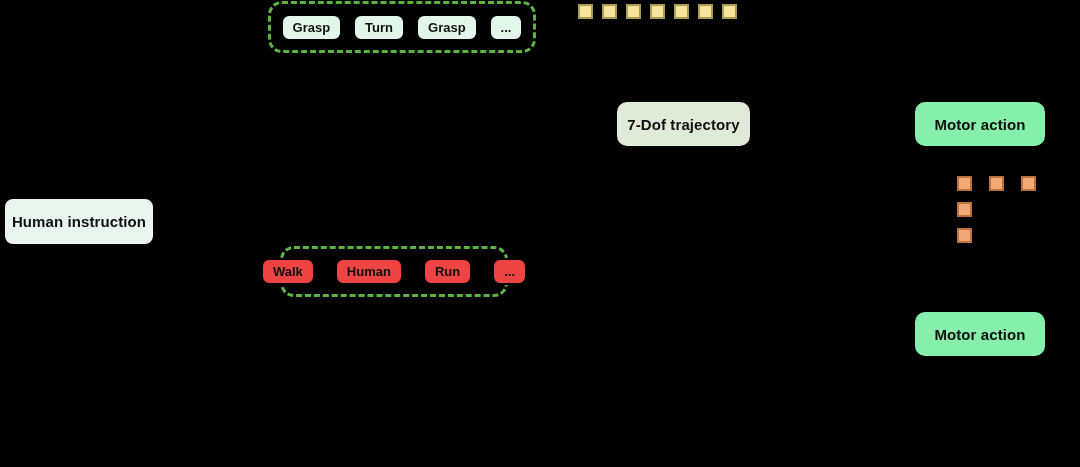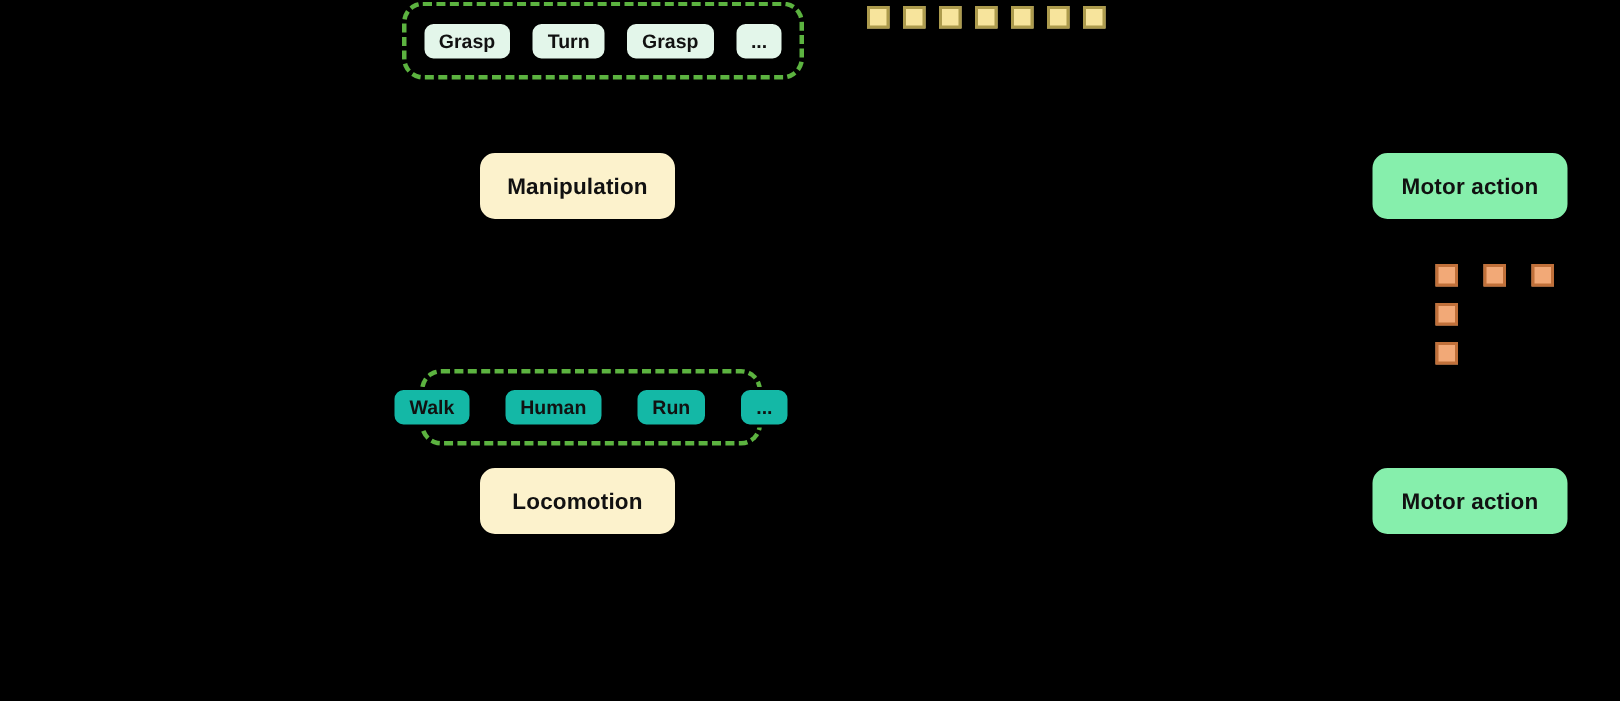--- a/index.html
+++ b/index.html
@@ -50,21 +50,21 @@
     box-sizing: border-box;
     border: 2px solid #000000;
     border-radius: 8px;
     padding: 4px 10px;
     font-weight: bold;
     font-size: 13px;
     color: #111111;
     white-space: nowrap;
   }
   .chip-mint { background: #E3F6EA; }
-  .chip-blue { background: #14b8a6; }
+  .chip-blue { background: #ef4444; }
 
   
   .dot {
     position: absolute;
     box-sizing: border-box;
     width: 15px;
     height: 15px;
   }
   .dot-yellow {
     background: #F7E49C;
@@ -96,36 +96,36 @@
   <div class="dots-row" style="left:578px; top:4px;">
     <span class="dot dot-yellow"></span>
     <span class="dot dot-yellow"></span>
     <span class="dot dot-yellow"></span>
     <span class="dot dot-yellow"></span>
     <span class="dot dot-yellow"></span>
     <span class="dot dot-yellow"></span>
     <span class="dot dot-yellow"></span>
   </div>
 
-  <div class="node fill-task" style="left:318px; top:100px; width:134px; height:48px;">Manipulation</div>
 
+  <div class="node fill-trajectory" style="left:615px; top:100px; width:137px; height:48px;">7-Dof trajectory</div>
 
   <div class="node fill-action" style="left:913px; top:100px; width:134px; height:48px;">Motor action</div>
 
   <span class="dot dot-salmon" style="left:957px; top:176px;"></span>
   <span class="dot dot-salmon" style="left:989px; top:176px;"></span>
   <span class="dot dot-salmon" style="left:1021px; top:176px;"></span>
   <span class="dot dot-salmon" style="left:957px; top:202px;"></span>
   <span class="dot dot-salmon" style="left:957px; top:228px;"></span>
 
+  <div class="node fill-instruction" style="left:3px; top:197px; width:152px; height:49px; border-radius:10px;">Human instruction</div>
 
   <div class="skill-group loco" style="left:280px; top:246px; width:228px; height:51px;">
     <span class="skill-chip chip-blue">Walk</span>
     <span class="skill-chip chip-blue">Human</span>
     <span class="skill-chip chip-blue">Run</span>
     <span class="skill-chip chip-blue">...</span>
   </div>
 
-  <div class="node fill-task" style="left:318px; top:310px; width:134px; height:48px;">Locomotion</div>
 
   <div class="node fill-action" style="left:913px; top:310px; width:134px; height:48px;">Motor action</div>
 
 </div>
 
 </body></html>

